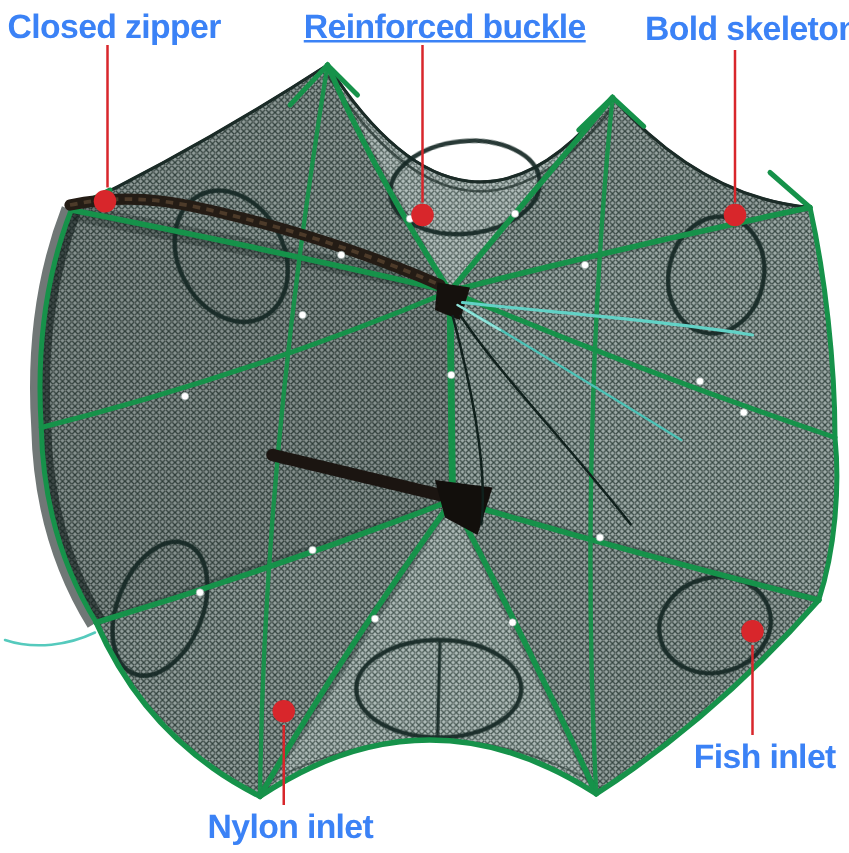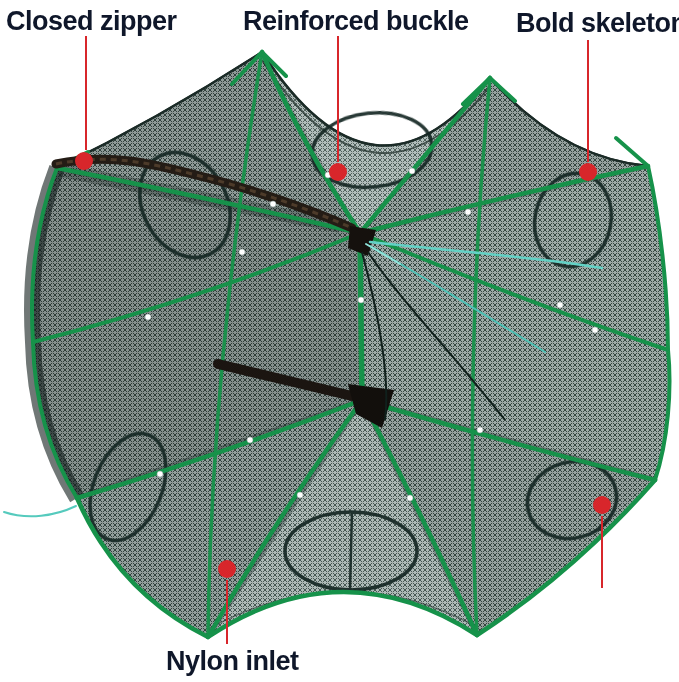--- a/index.html
+++ b/index.html
@@ -11,26 +11,26 @@
     font-family:"Liberation Sans", sans-serif;
   }
   #net-svg{position:absolute;left:0;top:0;width:679px;height:682px;display:block;}
   .lbl{
     position:absolute;
     font-family:"Liberation Sans", sans-serif;
     font-weight:bold;
     font-size:27px;
     line-height:1.05;
     letter-spacing:-0.5px;
-    color:#0f172a;
+    color:#3b82f6;
     white-space:nowrap;
     user-select:none;
   }
   #lbl-closed-zipper{left:6px;top:7px;}
-  #lbl-reinforced-buckle{left:243px;top:7px;}
+  #lbl-reinforced-buckle{left:243px;top:7px;text-decoration:underline;}
   #lbl-bold-skeleton{left:516px;top:9px;}
   #lbl-fish-inlet{left:555px;top:591px;}
   #lbl-nylon-mesh{left:166px;top:647px;}
 </style>
 </head>
 <body>
 
 <div id="stage">
 
   <svg id="net-svg" viewBox="0 0 679 682" aria-hidden="true">
@@ -153,15 +153,16 @@
       <circle cx="338" cy="172" r="9" fill="#d8262b"></circle>
       <circle cx="588" cy="172" r="9" fill="#d8262b"></circle>
       <circle cx="602" cy="505" r="9" fill="#d8262b"></circle>
       <circle cx="227" cy="569" r="9" fill="#d8262b"></circle>
     </g>
   </svg>
 
   <div class="lbl" id="lbl-closed-zipper">Closed zipper</div>
   <div class="lbl" id="lbl-reinforced-buckle">Reinforced buckle</div>
   <div class="lbl" id="lbl-bold-skeleton">Bold skeleton</div>
+  <div class="lbl" id="lbl-fish-inlet">Fish inlet</div>
   <div class="lbl" id="lbl-nylon-mesh">Nylon inlet</div>
 
 </div>
 
 </body></html>

